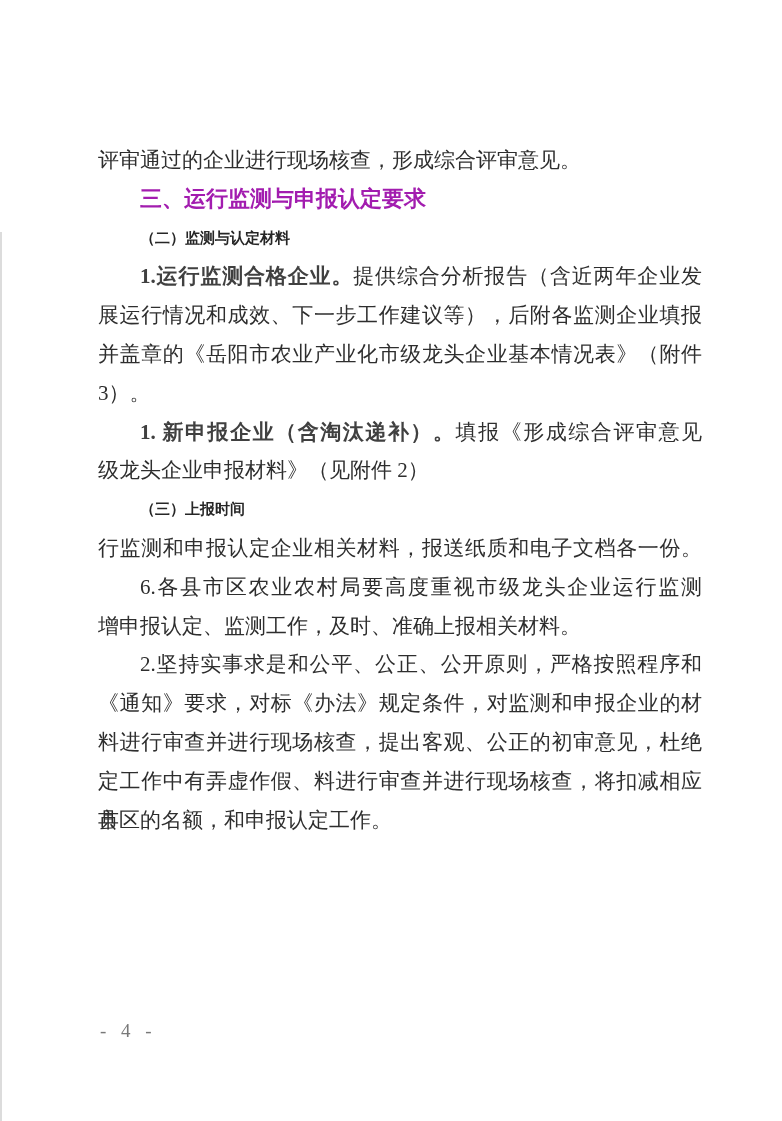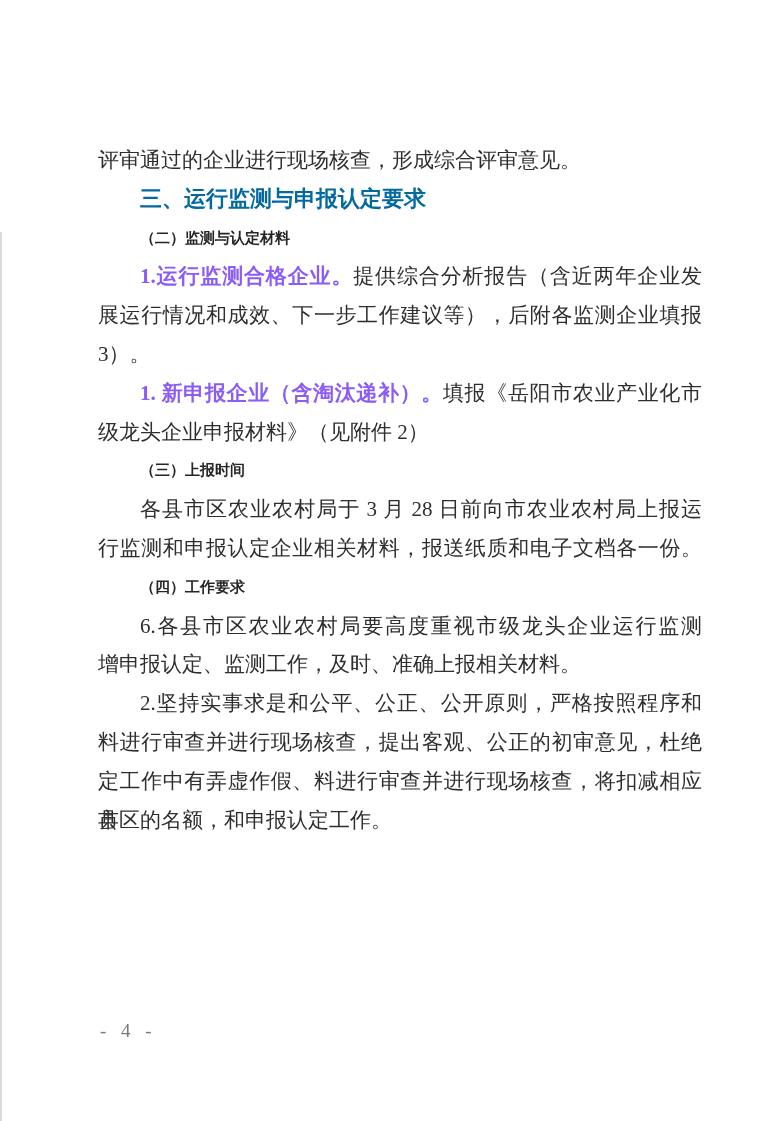--- a/index.html
+++ b/index.html
@@ -25,26 +25,26 @@
   }
   .line {
     font-size: 21px;
     line-height: 38.8px;
     height: 38.8px;
     text-align: left;
     color: #2e2e2e;
   }
   .j { text-align: justify; text-align-last: justify; }
   .ind { text-indent: 42px; }
-  .b { font-weight: bold; color: #8b5cf6; }
+  .b { font-weight: bold; color: #404040; }
   .h1 {
     font-family: "Liberation Sans", "DejaVu Sans", sans-serif;
     font-weight: bold;
     font-size: 22px;
-    color: #0369a1;
+    color: #a21caf;
   }
   .h2 {
     font-weight: bold;
     font-size: 15px;
     color: #262626;
   }
   .footer {
     position: absolute;
     left: 100px; top: 1018px;
     font-size: 19px;
@@ -66,42 +66,42 @@
     <div class="line">评审通过的企业进行现场核查，形成综合评审意见。</div>
 
     <div class="line h1 ind">三、运行监测与申报认定要求</div>
 
     <div class="line h2 ind">（二）监测与认定材料</div>
 
     <div class="line j ind"><span class="b">1.运行监测合格企业。</span><span>提供综合分析报告（含近两年企业发</span></div>
 
     <div class="line j">展运行情况和成效、下一步工作建议等），后附各监测企业填报</div>
 
+    <div class="line j">并盖章的《岳阳市农业产业化市级龙头企业基本情况表》（附件</div>
 
     <div class="line">3）。</div>
 
-    <div class="line j ind"><span class="b">1. 新申报企业（含淘汰递补）。</span><span>填报《岳阳市农业产业化市</span></div>
+    <div class="line j ind"><span class="b">1. 新申报企业（含淘汰递补）。</span><span>填报《形成综合评审意见</span></div>
 
     <div class="line">级龙头企业申报材料》（见附件 2）</div>
 
     <div class="line h2 ind">（三）上报时间</div>
 
-    <div class="line j ind">各县市区农业农村局于 3 月 28 日前向市农业农村局上报运</div>
 
     <div class="line j">行监测和申报认定企业相关材料，报送纸质和电子文档各一份。</div>
 
-    <div class="line h2 ind">（四）工作要求</div>
 
     <div class="line j ind">6.各县市区农业农村局要高度重视市级龙头企业运行监测</div>
 
 
     <div class="line">增申报认定、监测工作，及时、准确上报相关材料。</div>
 
     <div class="line j ind">2.坚持实事求是和公平、公正、公开原则，严格按照程序和</div>
 
+    <div class="line j">《通知》要求，对标《办法》规定条件，对监测和申报企业的材</div>
 
     <div class="line j">料进行审查并进行现场核查，提出客观、公正的初审意见，杜绝</div>
 
 
     <div class="line j">定工作中有弄虚作假、料进行审查并进行现场核查，将扣减相应县</div>
 
     <div class="line">市区的名额，和申报认定工作。</div>
 
   </div>
 

